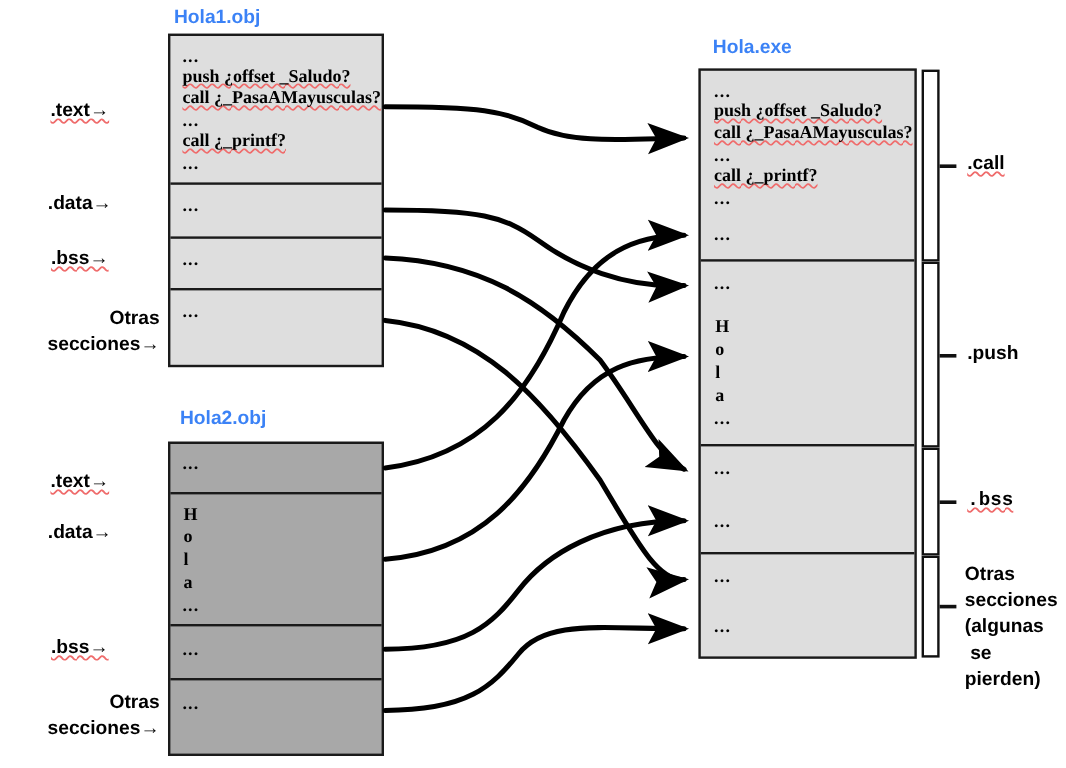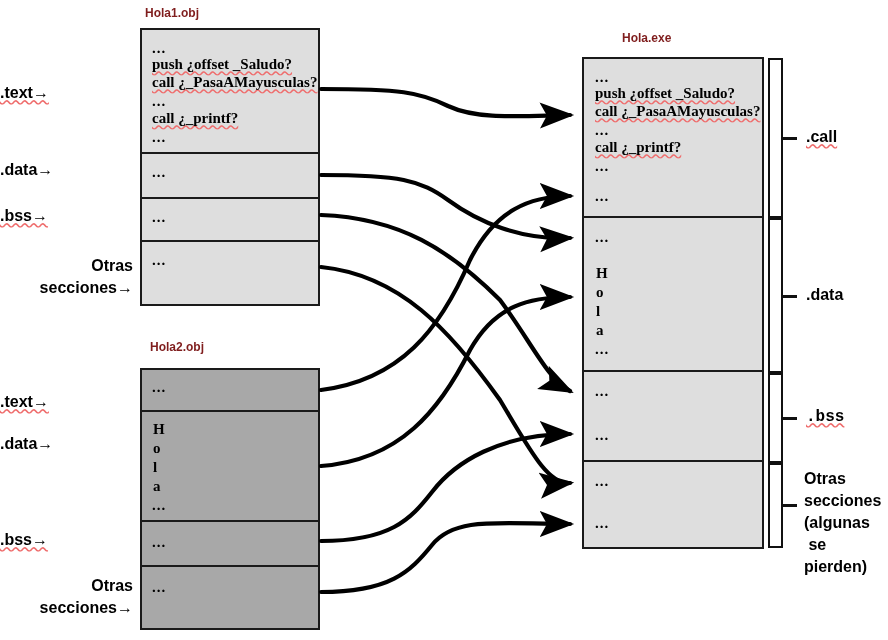--- a/index.html
+++ b/index.html
@@ -7,22 +7,22 @@
     position:relative;
     width:888px;height:640px;
     background:#ffffff;
     overflow:hidden;
     font-family:"Liberation Sans", sans-serif;
   }
   .ttl{
     position:absolute;
     font-family:"Liberation Sans", sans-serif;
     font-weight:bold;
-    font-size:12px;
-    color:#7f1d1d;
+    font-size:16px;
+    color:#3b82f6;
     white-space:nowrap;
   }
   .objbox{
     position:absolute;
     box-sizing:border-box;
     border:2px solid #1a1a1a;
     background:#dedede;
   }
   .objbox.dark{ background:#a8a8a8; }
   .sect{
@@ -63,21 +63,21 @@
     font-size:16px;
     color:#000;
     white-space:nowrap;
   }
   .lbl.sq{
     text-decoration:underline;
     text-decoration-color:#ef6d6d;
     text-decoration-style:wavy;
     text-decoration-skip-ink:none;
   }
-  .lbl.r{ text-align:left; }
+  .lbl.r{ text-align:center; }
   .lbl.multi{ line-height:22px; white-space:pre; }
   .brace{
     position:absolute;
     box-sizing:border-box;
     border:2px solid #111;
     background:#ffffff;
   }
   .btick{
     position:absolute;
     height:3px;
@@ -89,21 +89,21 @@
     pointer-events:none;
   }
 </style>
 </head>
 <body>
 
 <div id="stage">
 
   <div class="ttl" style="left:145px;top:6px;">Hola1.obj</div>
   <div class="ttl" style="left:150px;top:340px;">Hola2.obj</div>
-  <div class="ttl" style="left:622px;top:31px;">Hola.exe</div>
+  <div class="ttl" style="left:594px;top:31px;">Hola.exe</div>
 
   <div class="objbox" style="left:140px;top:28px;width:180px;height:278px;">
     <div class="sect" style="top:0px;height:124px;">
       <div class="dots" style="left:10px;top:10px;">...</div>
       <div class="code sq" style="left:10px;top:26px;">push ¿offset _Saludo?</div>
       <div class="code sq" style="left:10px;top:44px;">call ¿_PasaAMayusculas?</div>
       <div class="dots" style="left:10px;top:63px;">...</div>
       <div class="code sq" style="left:10px;top:80px;">call ¿_printf?</div>
       <div class="dots" style="left:10px;top:99px;">...</div>
     </div>
@@ -183,21 +183,21 @@
   <div class="brace" style="left:768px;top:218px;width:15px;height:155px;"></div>
   <div class="btick" style="left:783px;top:295px;width:14px;"></div>
 
   <div class="brace" style="left:768px;top:373px;width:15px;height:90px;"></div>
   <div class="btick" style="left:783px;top:417px;width:14px;"></div>
 
   <div class="brace" style="left:768px;top:463px;width:15px;height:85px;"></div>
   <div class="btick" style="left:783px;top:504px;width:14px;"></div>
 
   <div class="lbl sq" style="left:806px;top:128px;">.call</div>
-  <div class="lbl" style="left:806px;top:286px;">.data</div>
+  <div class="lbl" style="left:806px;top:286px;">.push</div>
   <div class="lbl sq" style="left:806px;top:408px;font-family:Liberation Mono, monospace;">.bss</div>
   <div class="lbl multi" style="left:804px;top:468px;">Otras
 secciones
 (algunas
  se
 pierden)</div>
 
   <svg class="arrows" viewBox="0 0 888 640">
     <defs>
       <marker id="ah" markerWidth="9" markerHeight="9" refX="7.2" refY="3.2" orient="auto" markerUnits="strokeWidth">

